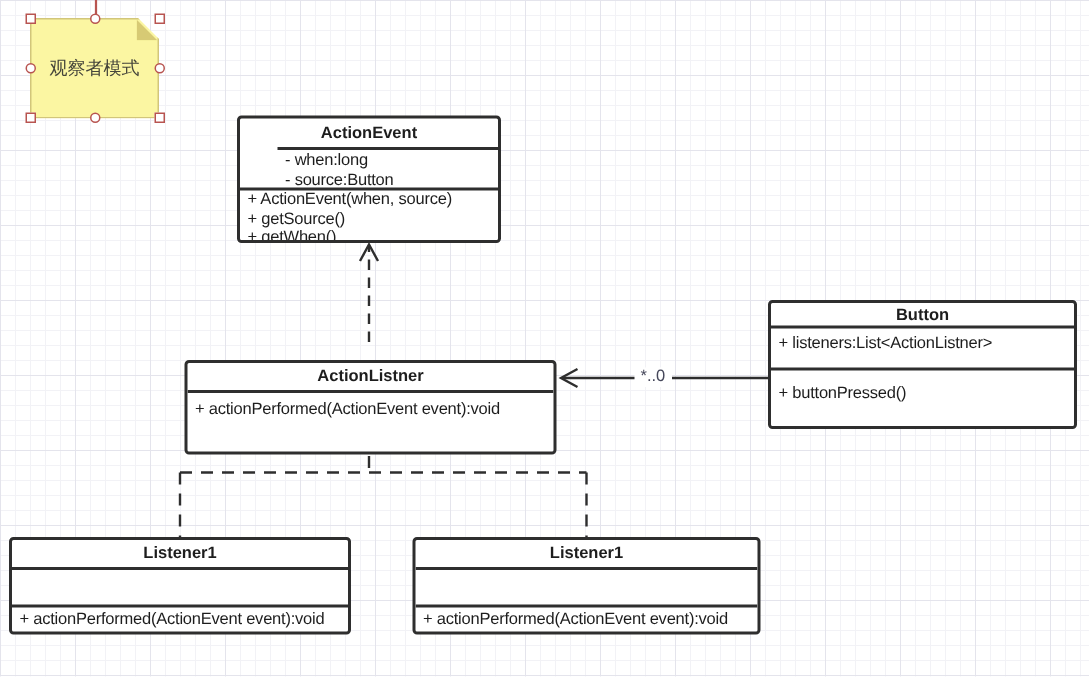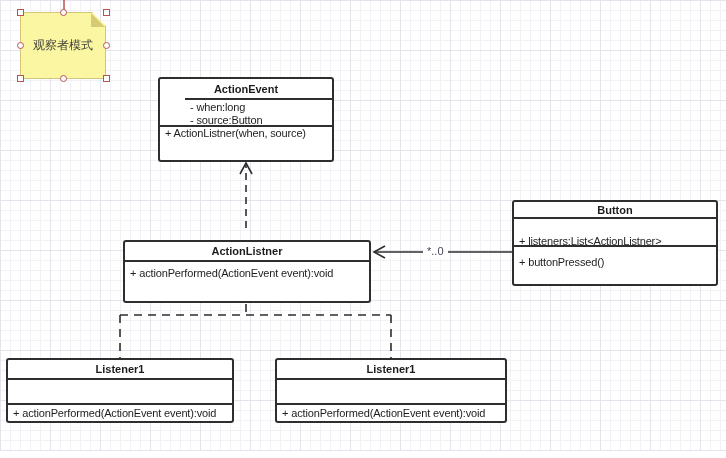--- a/index.html
+++ b/index.html
@@ -101,34 +101,36 @@
   <div class="handle round" style="left:103px;top:42px;"></div>
   <div class="handle round" style="left:60px;top:75px;"></div>
 
   <div class="uml" style="left:158px;top:77px;width:176px;height:85px;">
     <div class="uml-title" style="height:19px;text-align:center;">ActionEvent</div>
     <div class="comp" style="height:27px;padding-top:1px;margin-left:25px;">
       <div class="uml-line">- when:long</div>
       <div class="uml-line">- source:Button</div>
     </div>
     <div class="comp" style="height:35px;">
-      <div class="uml-line">+ ActionListner(when, source)</div>
+      <div class="uml-line">+ ActionEvent(when, source)</div>
+      <div class="uml-line">+ getSource()</div>
+      <div class="uml-line">+ getWhen()</div>
     </div>
   </div>
 
   <div class="uml" style="left:123px;top:240px;width:248px;height:63px;">
     <div class="uml-title" style="height:18px;">ActionListner</div>
     <div class="comp" style="height:25px;padding-top:5px;">
       <div class="uml-line">+ actionPerformed(ActionEvent event):void</div>
     </div>
   </div>
 
   <div class="uml" style="left:512px;top:200px;width:206px;height:86px;">
     <div class="uml-title" style="height:15px;">Button</div>
-    <div class="comp" style="height:28px;padding-top:16px;">
+    <div class="comp" style="height:28px;padding-top:4px;">
       <div class="uml-line">+ listeners:List&lt;ActionListner&gt;</div>
     </div>
     <div class="comp" style="height:39px;padding-top:9px;">
       <div class="uml-line">+ buttonPressed()</div>
     </div>
   </div>
 
   <div class="uml" style="left:6px;top:358px;width:228px;height:65px;">
     <div class="uml-title" style="height:18px;">Listener1</div>
     <div class="comp" style="height:25px;"></div>

